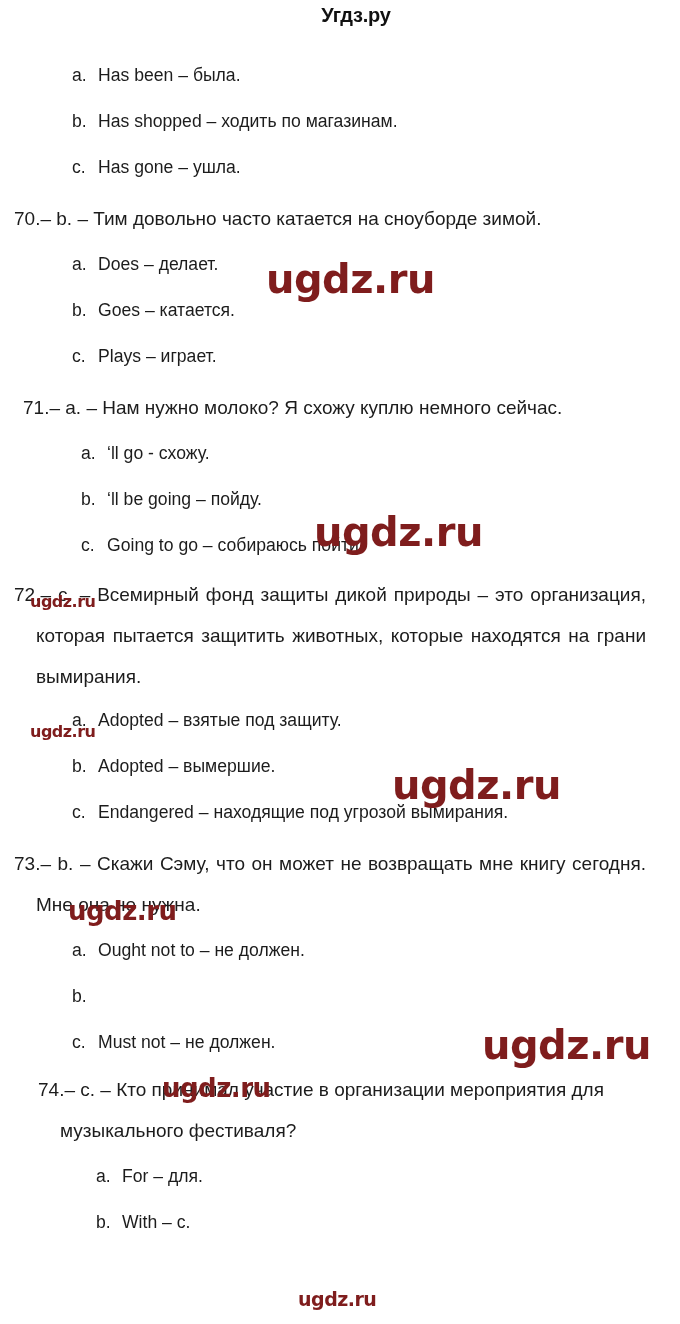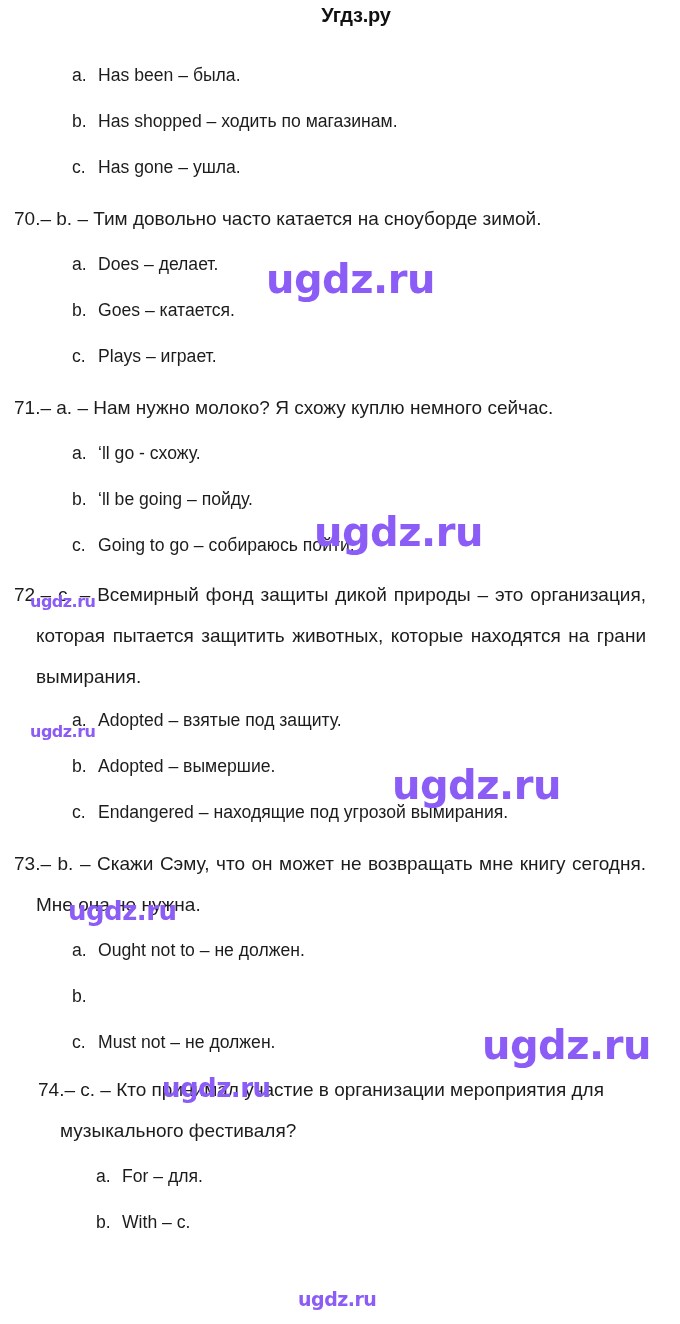--- a/index.html
+++ b/index.html
@@ -82,21 +82,21 @@
     left: 72px;
     top: 0;
     line-height: 46px;
   }
 
   
   .wm {
     position: absolute;
     font-family: "DejaVu Sans", sans-serif;
     font-weight: bold;
-    color: #8b5cf6;
+    color: #7f1d1d;
     white-space: nowrap;
     letter-spacing: -0.5px;
     z-index: 5;
   }
   .wm-lg { font-size: 40px; }
   .wm-md { font-size: 26px; }
   .wm-sm { font-size: 16px; }
   .wm-xs { font-size: 19px; }
 </style>
 </head>
@@ -134,21 +134,21 @@
           <span class="optmark">b.</span>
           <span>Goes – катается.</span>
         </li>
         <li class="opt">
           <span class="optmark">c.</span>
           <span>Plays – играет.</span>
         </li>
       </ul>
     </div>
 
-    <div class="qitem" style="margin-top:8px;">
+    <div class="qitem" style="margin-top:8px;padding-left:9px;">
       <div class="qjust">71.– a. – Нам нужно молоко? Я схожу куплю немного сейчас.</div>
       <ul class="opts" style="margin-top:2px;">
         <li class="opt">
           <span class="optmark">a.</span>
           <span>‘ll go -  схожу.</span>
         </li>
         <li class="opt">
           <span class="optmark">b.</span>
           <span>‘ll be going – пойду.</span>
         </li>

